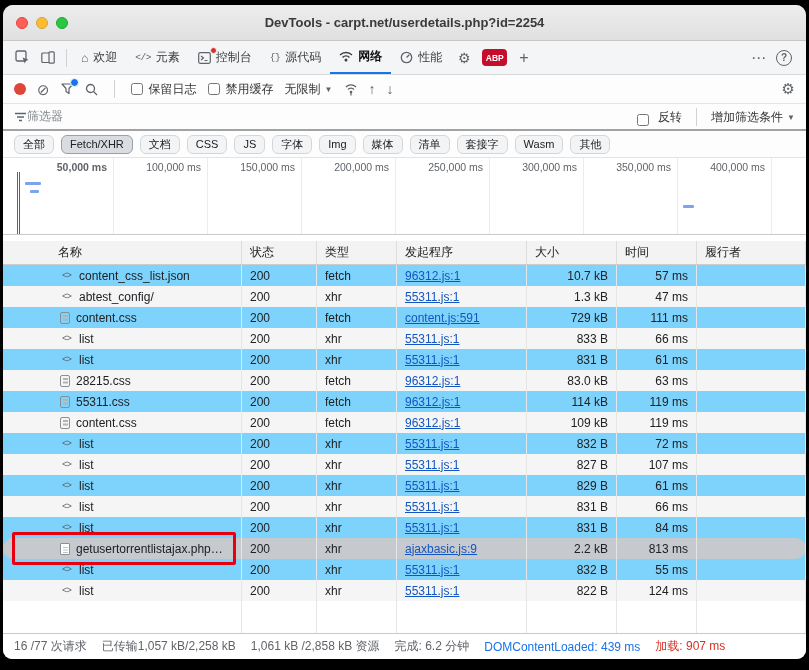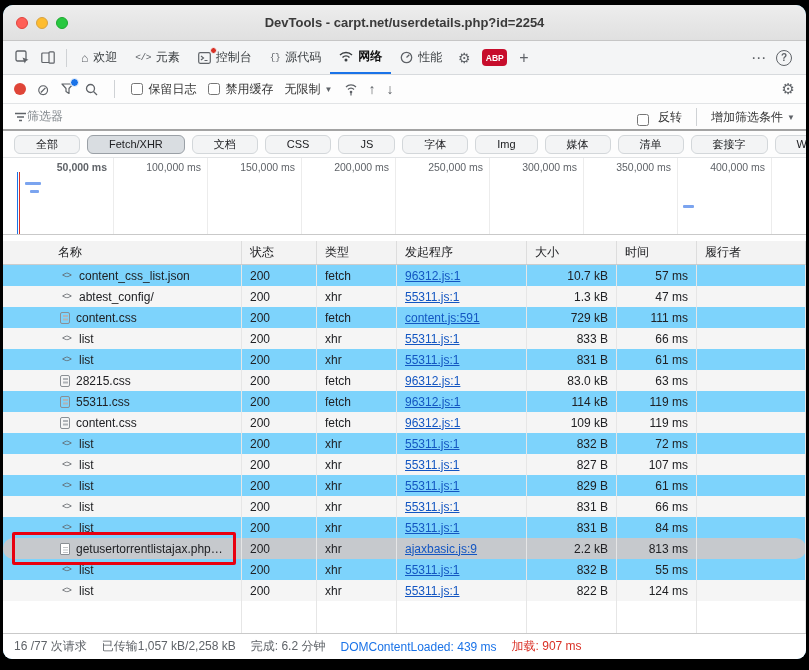--- a/index.html
+++ b/index.html
@@ -67,21 +67,21 @@
   
   .filterbar { flex:0 0 27px; display:flex; align-items:center; gap:0; padding:0 11px;
                border-bottom:2px solid #a3a3a3; background:#fdfdfd; font-size:12px; }
   .filter-ph { color:#80868b; }
   .fb-right { margin-left:auto; display:flex; align-items:flex-end; gap:9px; color:#333; }
 
   
   .chips { flex:0 0 27px; display:flex; align-items:center; gap:7px; padding:0 11px;
            border-bottom:1px solid #e2e4e6; background:#fdfdfd; }
   .chip { font-size:11px; color:#202124; background:#f3f4f5; border:1px solid #d3d7da;
-          border-radius:6px; padding:3px 21px; line-height:1; white-space:nowrap; }
+          border-radius:6px; padding:3px 8px; line-height:1; white-space:nowrap; }
   .chip.selected { background:#d9dde1; border-color:#9aa0a6; }
 
   
   .timeline { flex:0 0 77px; position:relative; border-bottom:1px solid #c9c9c9; background:#fff; overflow:hidden; }
   .tl-grid { position:absolute; top:0; bottom:0; width:1px; background:#ececec; }
   .tl-label { position:absolute; top:3px; width:78px; text-align:right; font-size:10.5px; color:#5f6368; }
   .tl-mark { position:absolute; height:3px; background:#7ba4ef; border-radius:1px; }
   .tl-evt { position:absolute; top:14px; bottom:0; width:1px; }
   .tl-evt.blue { background:#1a73e8; }
   .tl-evt.red { background:#d93025; }
@@ -546,20 +546,21 @@
       <div></div>
       <div></div>
       <div></div>
       <div></div>
       <div></div>
   </div>
 
   <div class="statusbar">
     <span>16 /77 次请求</span>
     <span>已传输1,057 kB/2,258 kB</span>
+    <span>1,061 kB /2,858 kB 资源</span>
     <span>完成: 6.2 分钟</span>
     <span class="sb-blue">DOMContentLoaded: 439 ms</span>
     <span class="sb-red">加载: 907 ms</span>
   </div>
 
 </div>
 
 <div class="annotation"></div>
 
 </body></html>

